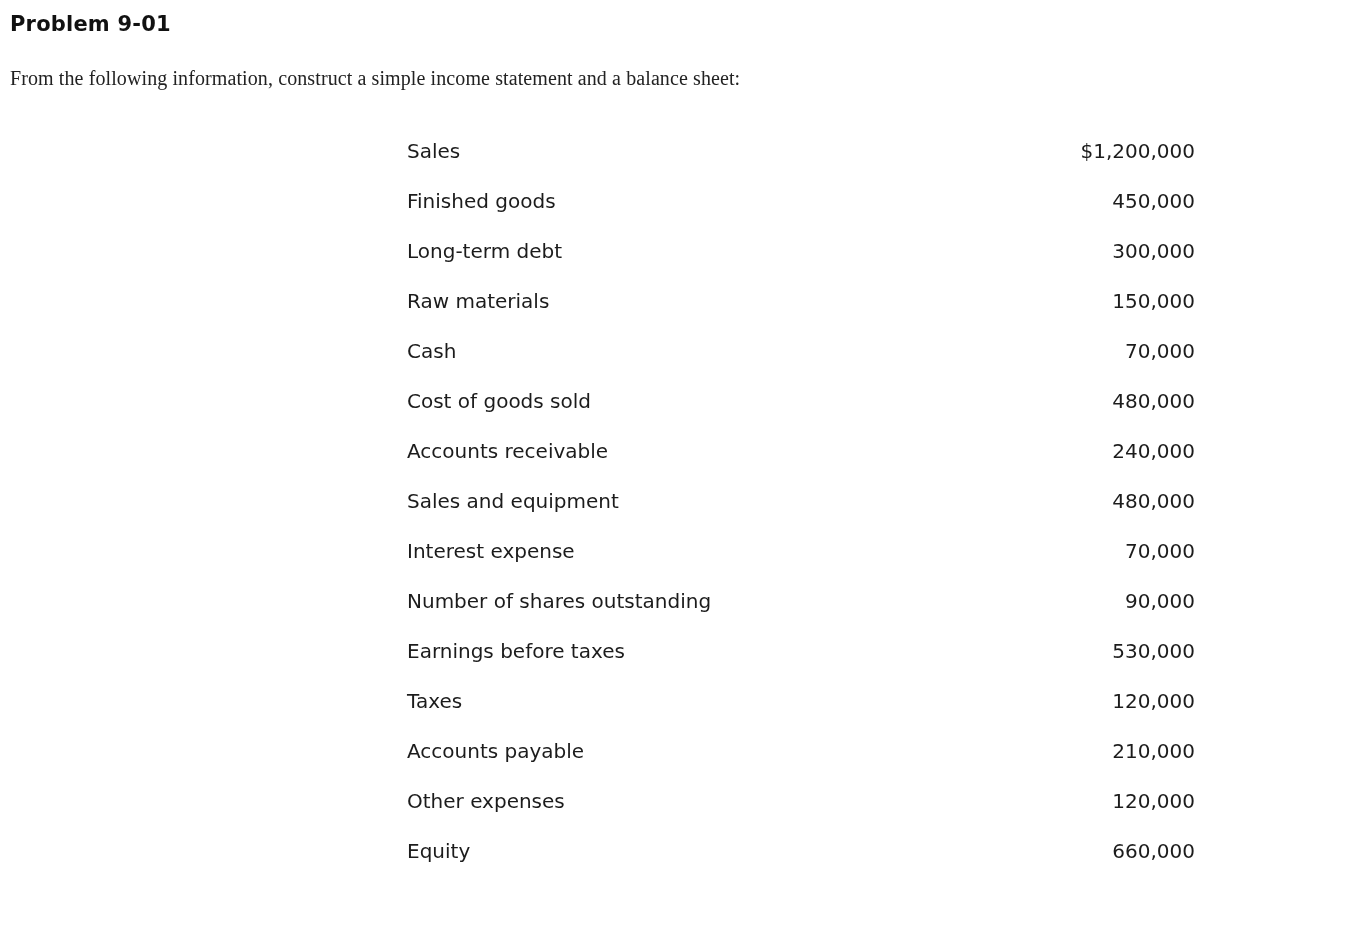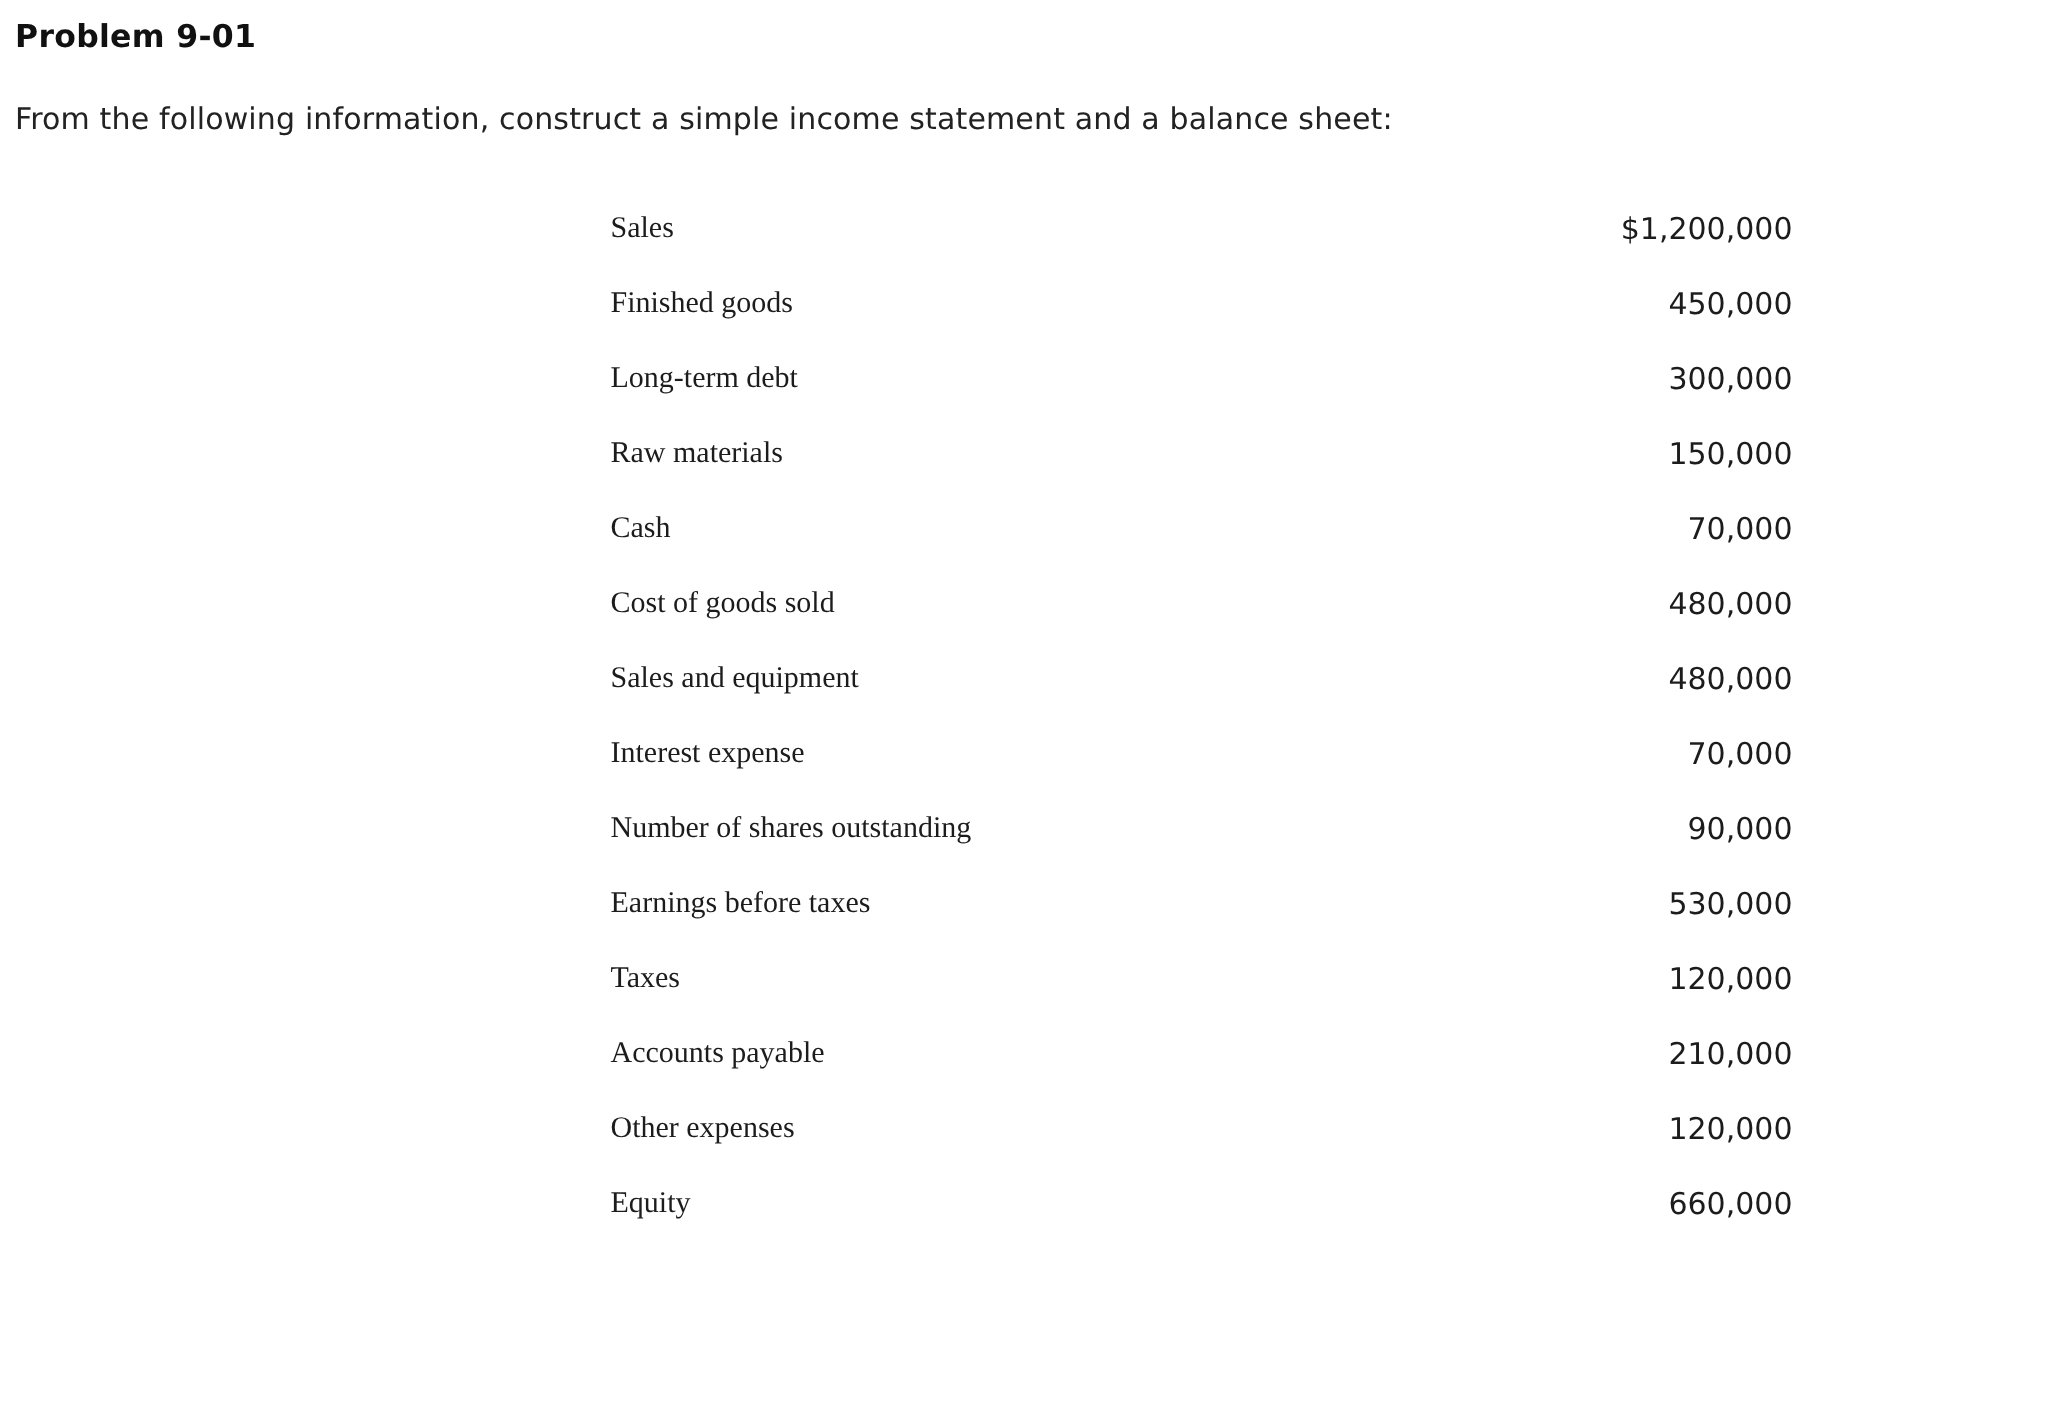--- a/index.html
+++ b/index.html
@@ -18,37 +18,37 @@
     font-size: 21px;
     font-weight: 700;
     color: #111111;
     letter-spacing: 0.2px;
   }
   .intro {
     font-size: 20px;
     color: #222222;
     margin-top: 31px;
     letter-spacing: 0.1px;
+    font-family: Liberation Serif, serif;
   }
   .fin-table {
     margin: 36px 0 0 397px;
     width: 788px;
   }
   .fin-row {
     display: flex;
     justify-content: space-between;
     align-items: center;
     height: 50px;
     font-size: 20px;
     color: #1c1c1c;
   }
   .fin-row .label {
     text-align: left;
     white-space: nowrap;
-    font-family: Liberation Serif, serif;
   }
   .fin-row .value {
     white-space: nowrap;
     font-variant-numeric: tabular-nums;
   }
 </style>
 </head>
 <body>
 
 <div class="page">
@@ -73,20 +73,24 @@
       </div>
       <div class="fin-row">
         <span class="label">Cash</span>
         <span class="value">70,000</span>
       </div>
       <div class="fin-row">
         <span class="label">Cost of goods sold</span>
         <span class="value">480,000</span>
       </div>
       <div class="fin-row">
+        <span class="label">Accounts receivable</span>
+        <span class="value">240,000</span>
+      </div>
+      <div class="fin-row">
         <span class="label">Sales and equipment</span>
         <span class="value">480,000</span>
       </div>
       <div class="fin-row">
         <span class="label">Interest expense</span>
         <span class="value">70,000</span>
       </div>
       <div class="fin-row">
         <span class="label">Number of shares outstanding</span>
         <span class="value">90,000</span>

